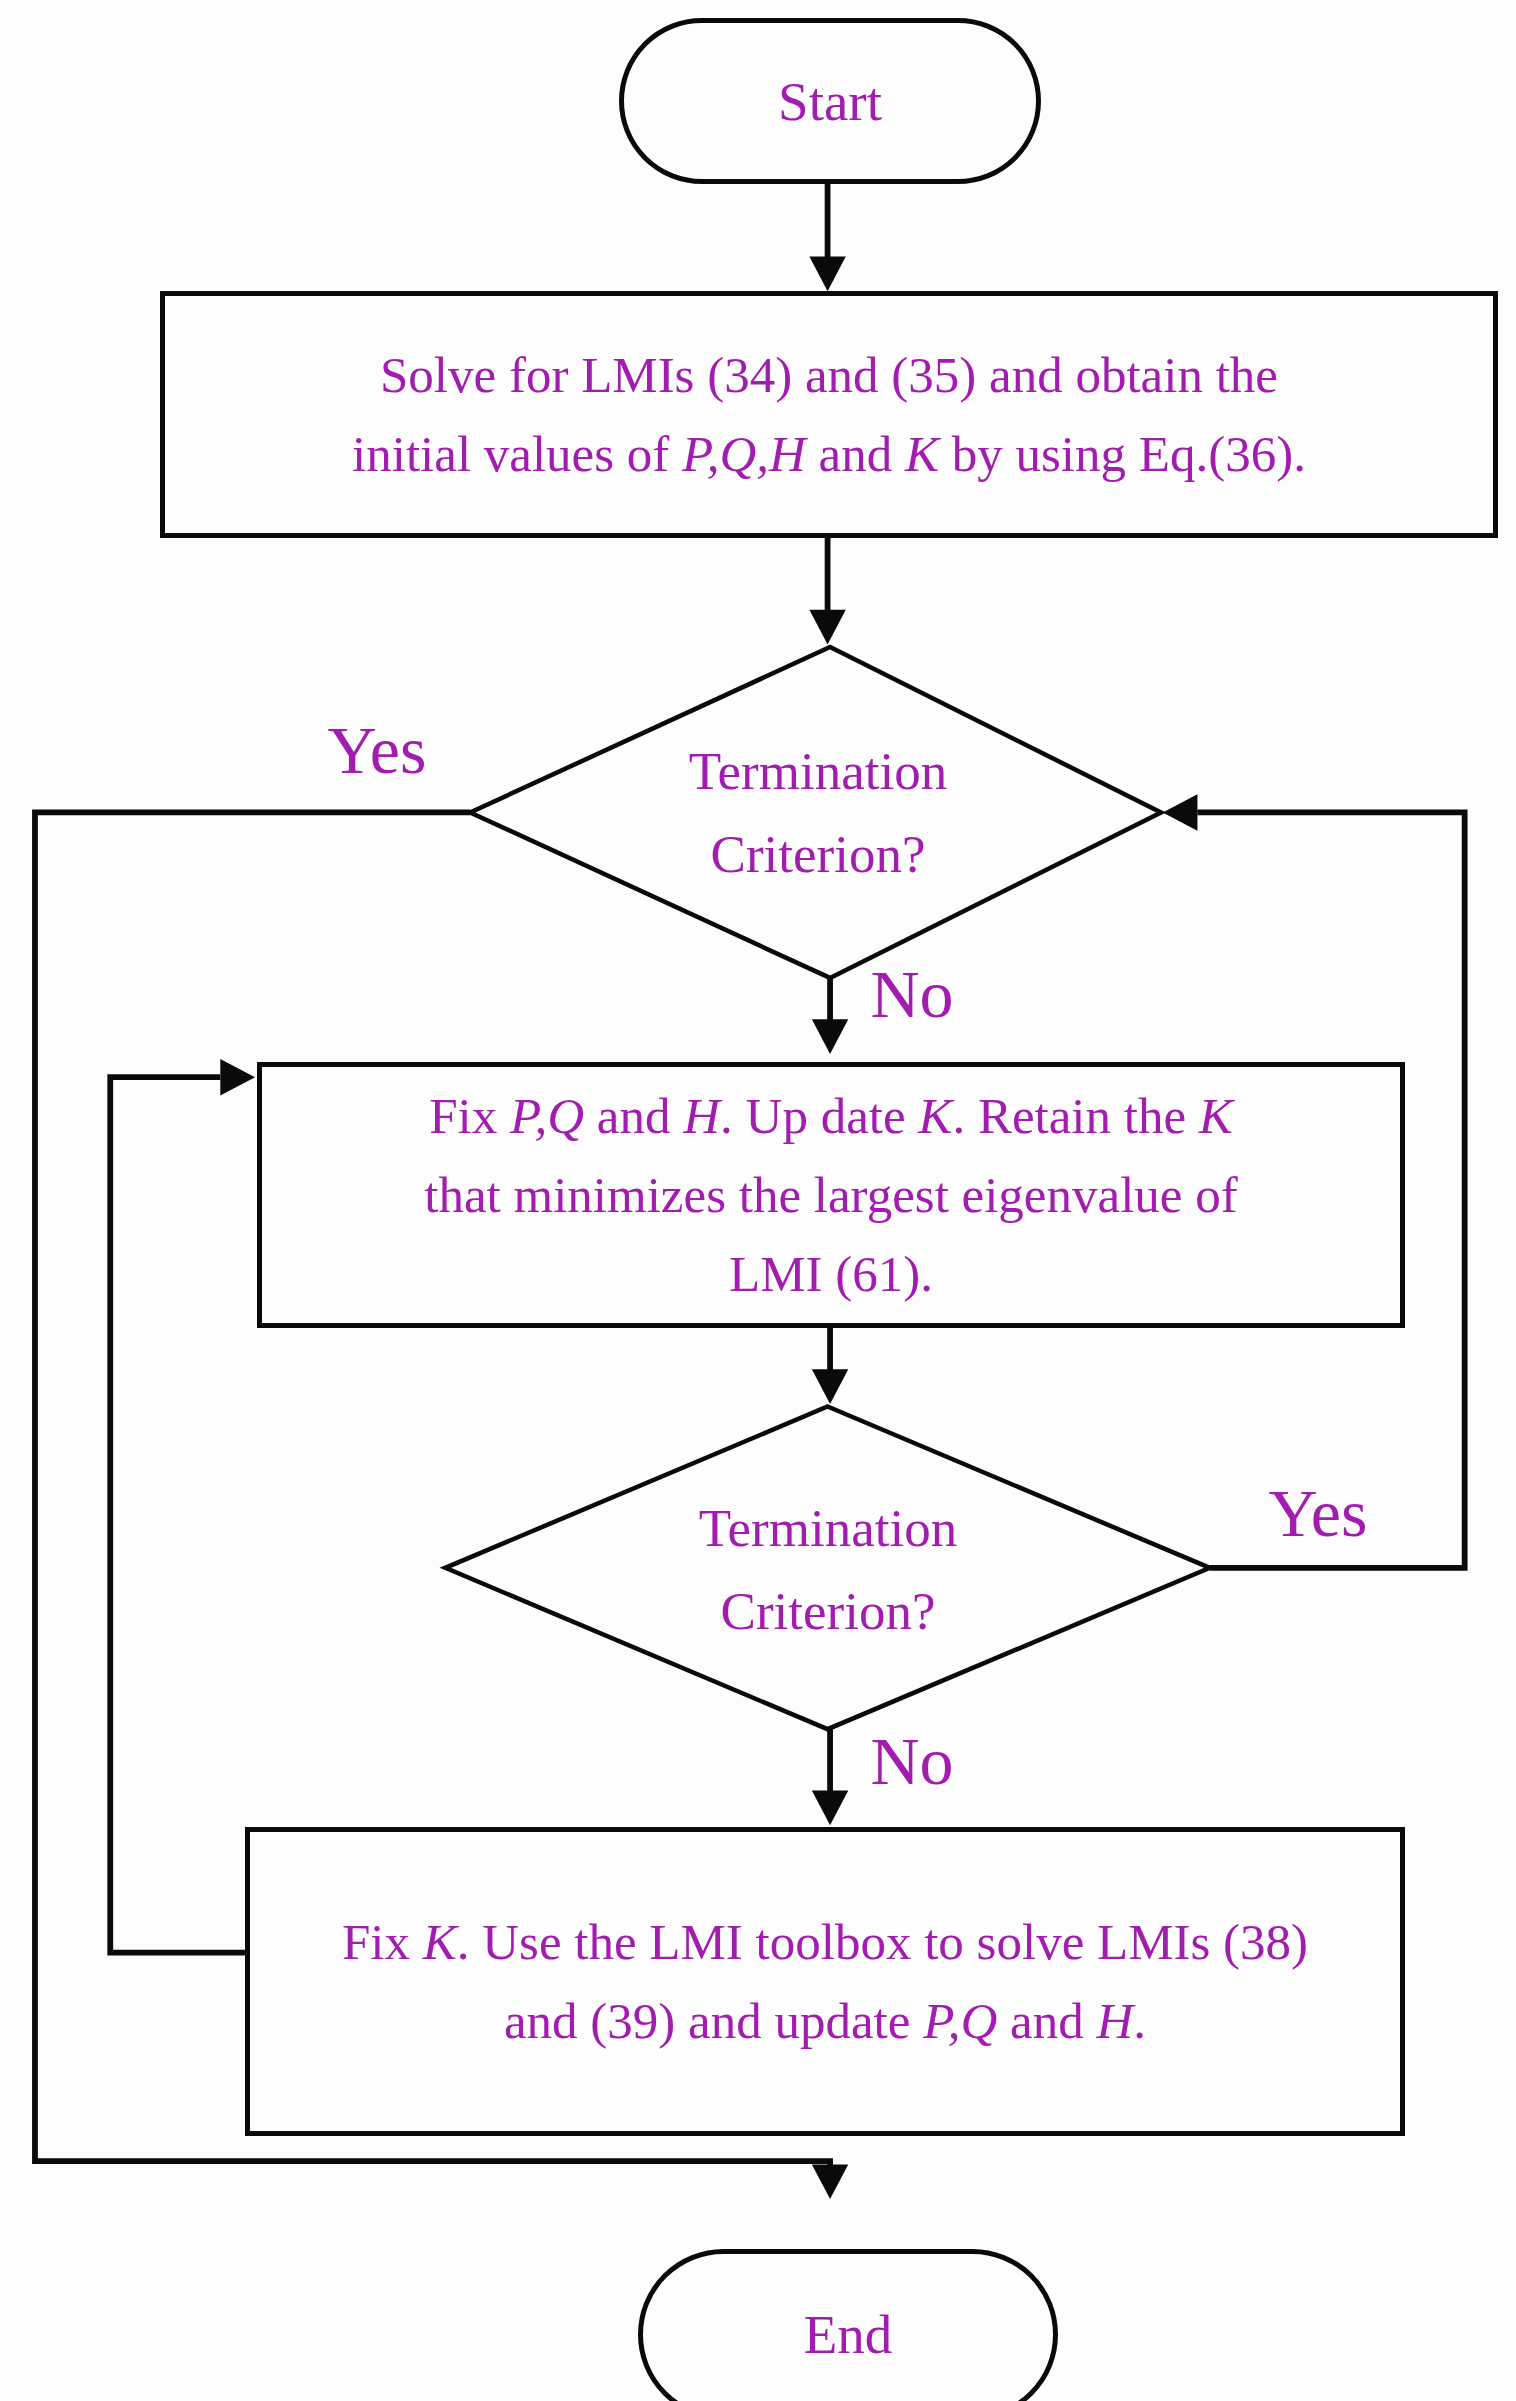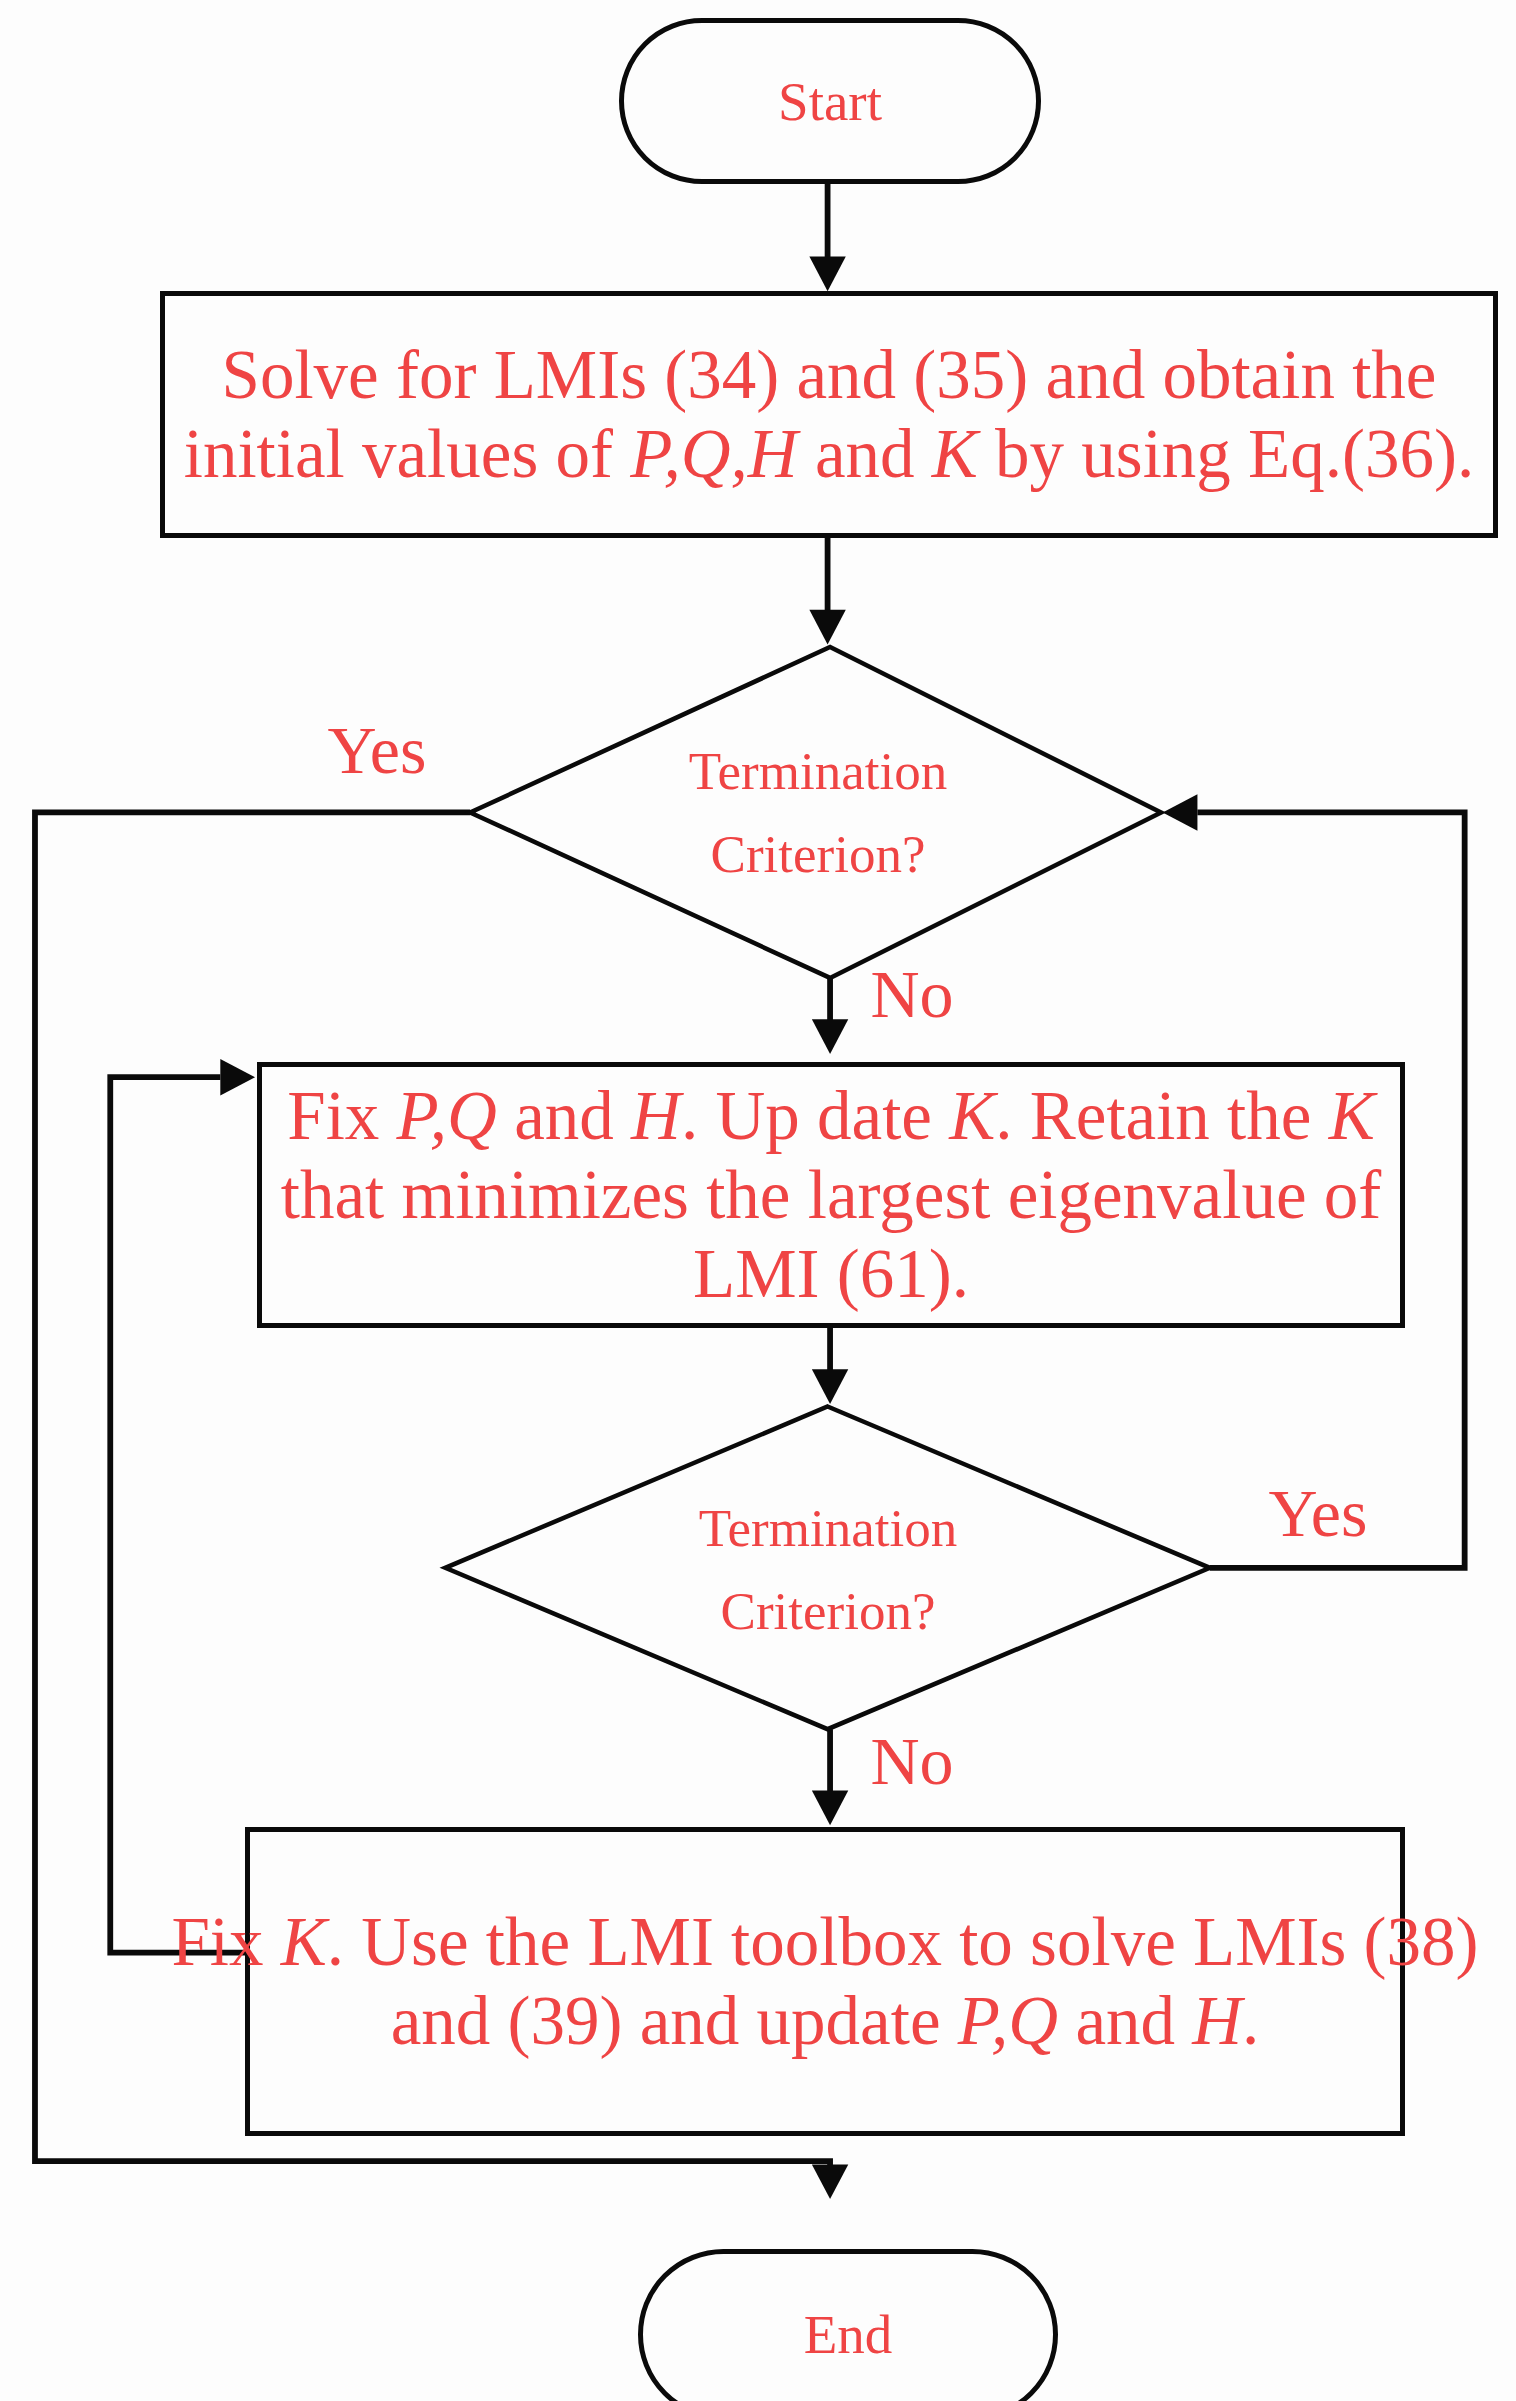--- a/index.html
+++ b/index.html
@@ -1,37 +1,37 @@
 <!DOCTYPE html>
 <html style="font-size:13.2px"><head>
 <meta charset="utf-8">
 <style>
   html,body{margin:0;padding:0;background:#ffffff;}
   #canvas{
     position:relative;
     width:1517px;height:2401px;
     background:#fdfdfd;
     font-family:"Liberation Serif", serif;
-    color:#ef4444;
+    color:#a21caf;
     overflow:hidden;
   }
   #wires{position:absolute;left:0;top:0;width:1517px;height:2401px;}
   .node{
     position:absolute;
     box-sizing:border-box;
     background:#fdfdfd;
     border:5px solid #0a0a0a;
     display:flex;
     flex-direction:column;
     align-items:center;
     justify-content:center;
     text-align:center;
   }
   .terminal{border-radius:91px;font-size:55px;}
-  .process{font-size:69px;}
+  .process{font-size:51px;}
   .process .tline{line-height:79px;white-space:nowrap;}
   .tline .it{font-style:italic;}
   .dtext{
     position:absolute;
     text-align:center;
     font-size:53px;
     line-height:83px;
     transform:translate(-50%,-50%);
     white-space:nowrap;
   }

